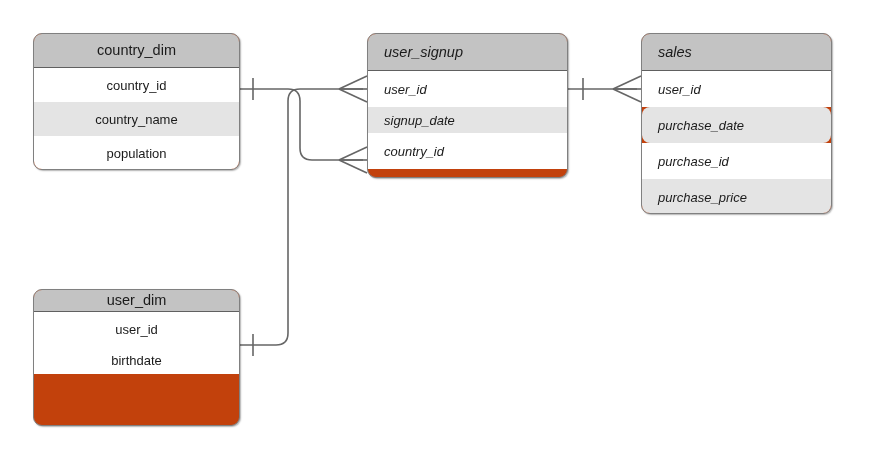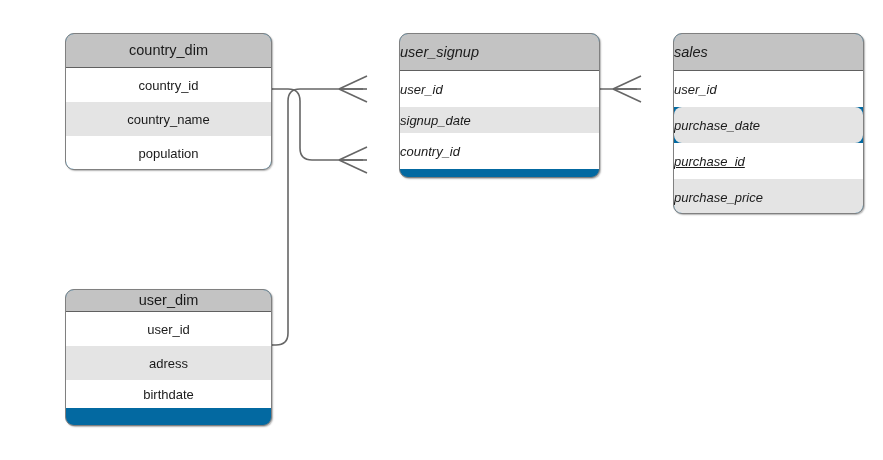--- a/index.html
+++ b/index.html
@@ -33,24 +33,23 @@
     stroke-width: 1.6;
     stroke-linecap: butt;
     stroke-linejoin: round;
   }
   
   .entity {
     position: absolute;
     box-sizing: border-box;
     border: 1.4px solid #808080;
     border-radius: 9px;
-    background: #0369a1;
+    background: #c2410c;
     overflow: hidden;
     box-shadow: 1px 1px 1.5px rgba(0,0,0,0.30);
-    margin-left: 32px;
   }
   .entity .title {
     background: #c3c3c3;
     color: #1a1a1a;
     font-size: 14.5px;
     line-height: 1;
     border-bottom: 1.6px solid #606060;
     display: flex;
     align-items: center;
     box-sizing: border-box;
@@ -71,20 +70,21 @@
   .entity.centered .title,
   .entity.centered .row {
     justify-content: center;
     font-style: normal;
   }
   
   .entity.italic .title,
   .entity.italic .row {
     justify-content: flex-start;
     font-style: italic;
+    padding-left: 16px;
   }
 </style>
 </head>
 <body>
 
 <div id="canvas">
 
   <svg id="connectors" viewBox="0 0 883 460" width="883" height="460">
 
     <g>
@@ -136,24 +136,23 @@
       <div class="entity italic" style="left: 367px; top: 33px; width: 201px; height: 145px;">
         <div class="title" style="height: 37px;">user_signup</div>
         <div class="row" style="height: 36px;">user_id</div>
         <div class="row alt" style="height: 26px;">signup_date</div>
         <div class="row" style="height: 36px;">country_id</div>
       </div>
       <div class="entity italic" style="left: 641px; top: 33px; width: 191px; height: 181px;">
         <div class="title" style="height: 37px;">sales</div>
         <div class="row" style="height: 36px;">user_id</div>
         <div class="row alt" style="height: 36px; border-radius: 8px;">purchase_date</div>
-        <div class="row" style="height: 36px; text-decoration: underline;">purchase_id</div>
+        <div class="row" style="height: 36px;">purchase_id</div>
         <div class="row alt" style="height: 36px;">purchase_price</div>
       </div>
       <div class="entity centered" style="left: 33px; top: 289px; width: 207px; height: 137px;">
         <div class="title" style="height: 22px;">user_dim</div>
         <div class="row" style="height: 34px;">user_id</div>
-        <div class="row alt" style="height: 34px;">adress</div>
         <div class="row" style="height: 28px;">birthdate</div>
       </div>
     </div>
 
 </div>
 
 </body></html>

